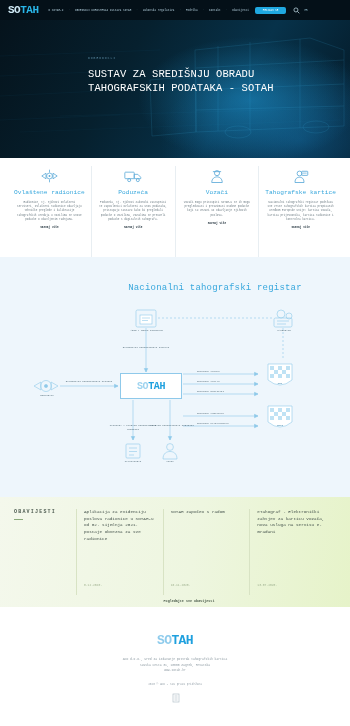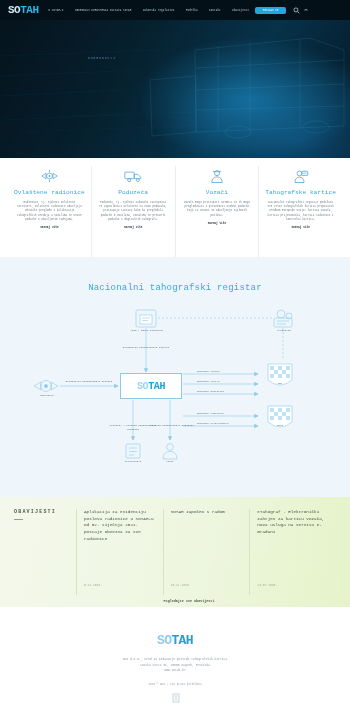--- a/index.html
+++ b/index.html
@@ -72,20 +72,21 @@
     margin-top:4px; padding:0 2px;
   }
   .card-more {
     font-size:2.8px; color:#2a3a44; font-weight:bold; margin-top:4px;
   }
 
   
   .diagram {
     position:absolute; top:257px; left:0; width:350px; height:240px;
     background:#eef6fc;
+    padding-left:40px;
   }
   .diagram-title {
     position:absolute; top:26px; width:100%; text-align:center;
     font-size:9px; color:#39a8dd; letter-spacing:.2px;
   }
   .dwrap { position:absolute; top:45px; left:0; width:350px; height:190px; }
   .d-label {
     position:absolute; font-size:2.5px; color:#4a6370;
     text-align:center; line-height:1.4;
   }
@@ -191,20 +192,21 @@
         <path d="M20 112 L340 100" stroke-width="0.4" opacity="0.3"></path>
       </g>
       <g stroke="#1d6d96" stroke-width="0.4" fill="none" opacity="0.35">
         <path d="M0 36 L160 30"></path>
         <path d="M0 56 L140 50"></path>
         <path d="M0 76 L120 70"></path>
         <path d="M0 100 L120 95"></path>
       </g>
     </svg>
     <div class="hero-kicker">DOBRODOŠLI</div>
+    <div class="hero-text">SUSTAV ZA SREDIŠNJU OBRADU TAHOGRAFSKIH PODATAKA  - SOTAH</div>
   </div>
 
   <div class="cards">
 
     <div class="card">
       <div class="card-ic">
         <svg width="17" height="14" viewBox="0 0 24 20">
           <circle cx="12" cy="10" r="4.2" fill="none" stroke="#5aa9d8" stroke-width="1.1"></circle>
           <circle cx="12" cy="10" r="1.3" fill="#5aa9d8"></circle>
           <path d="M1 10 L7 6 L7 14 Z" fill="none" stroke="#5aa9d8" stroke-width="1.1"></path>

